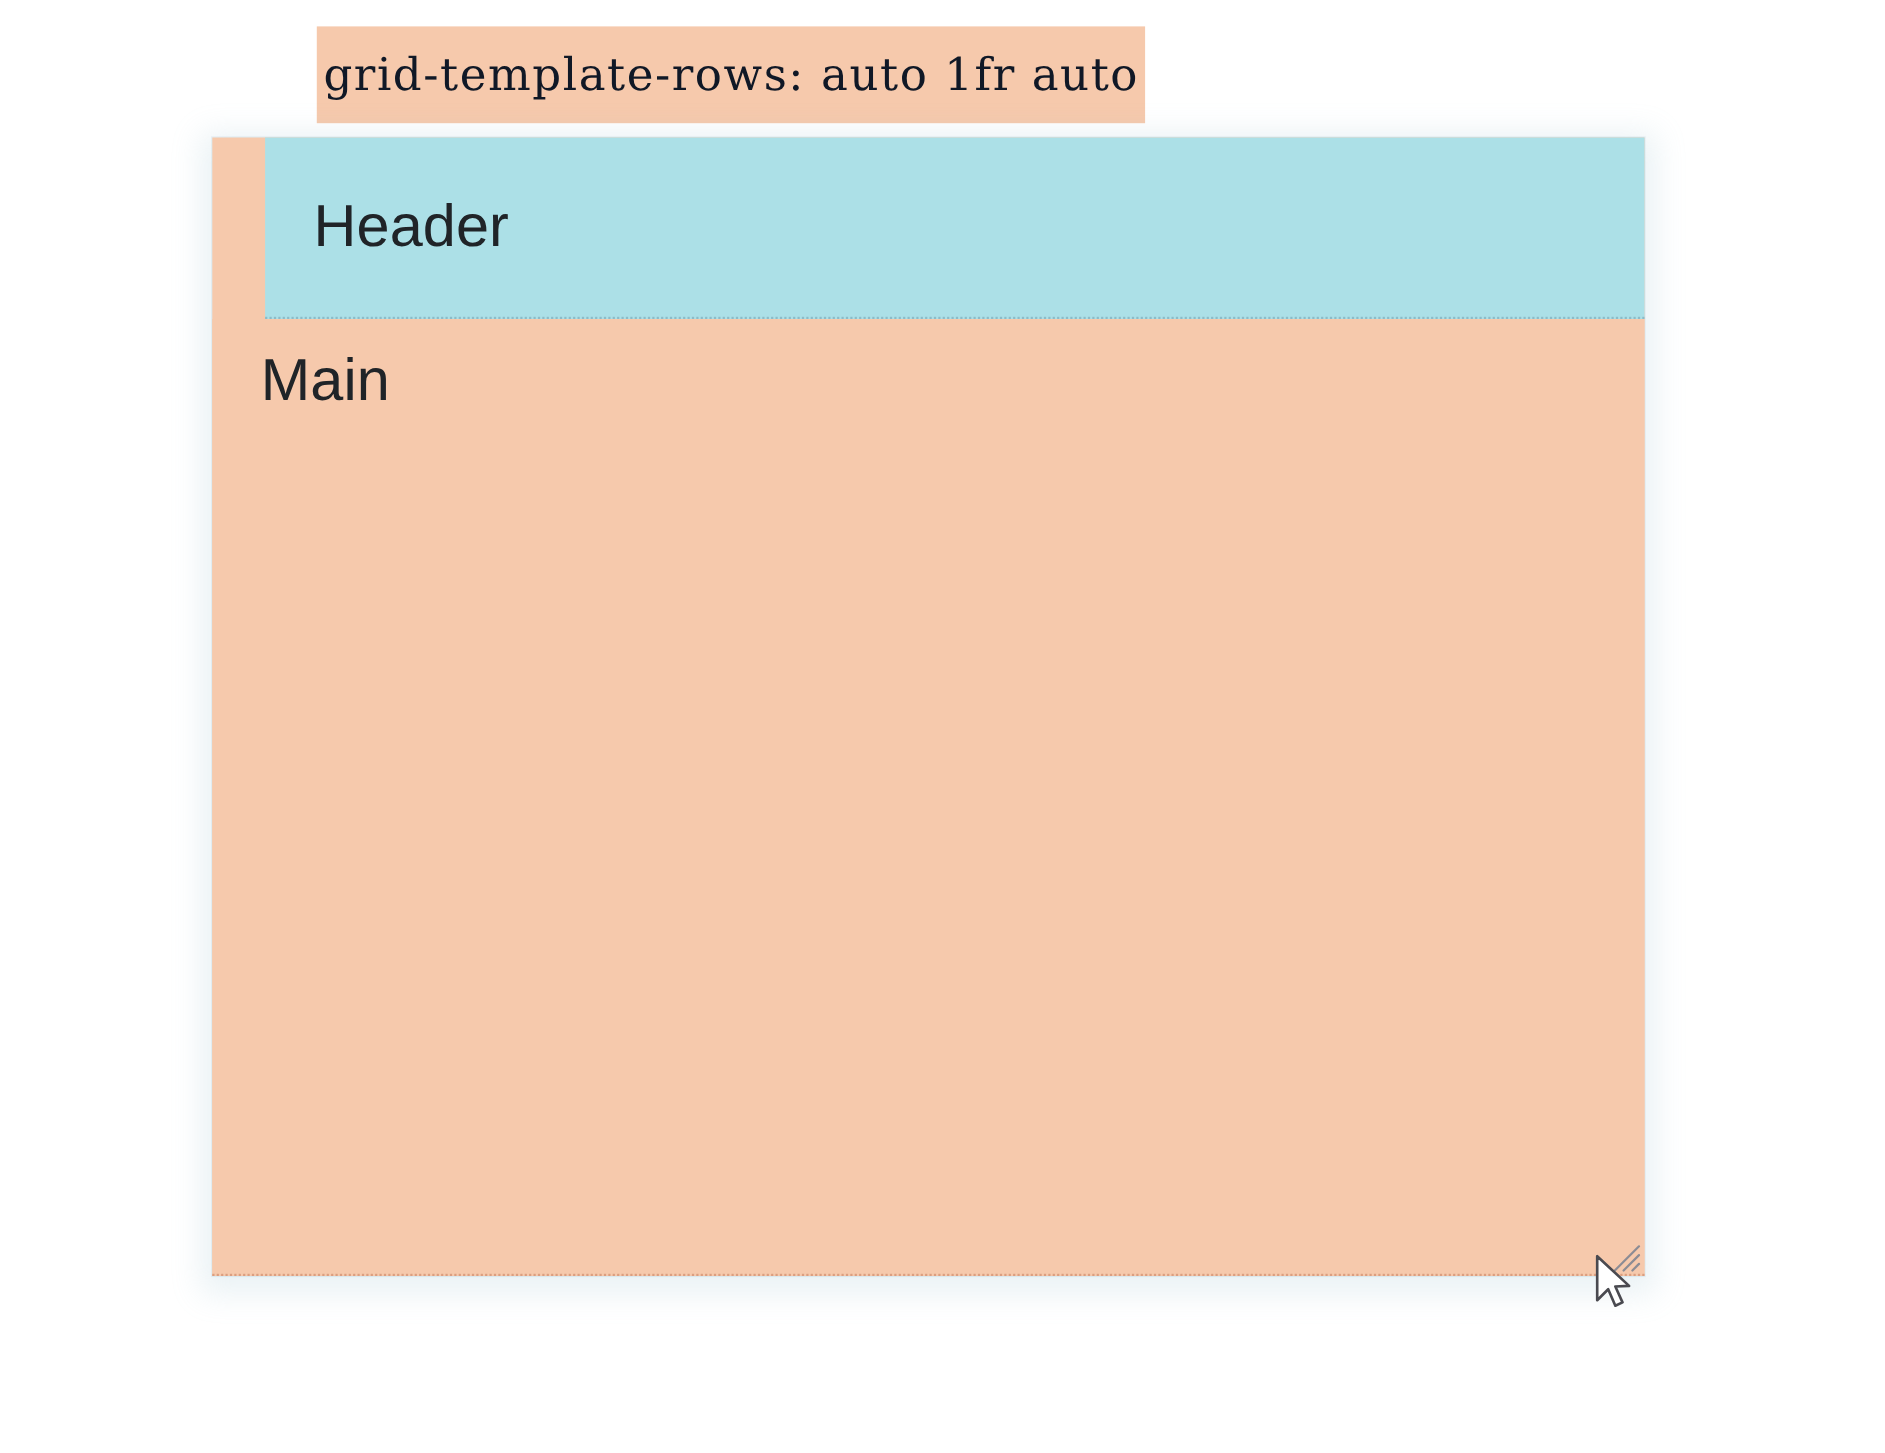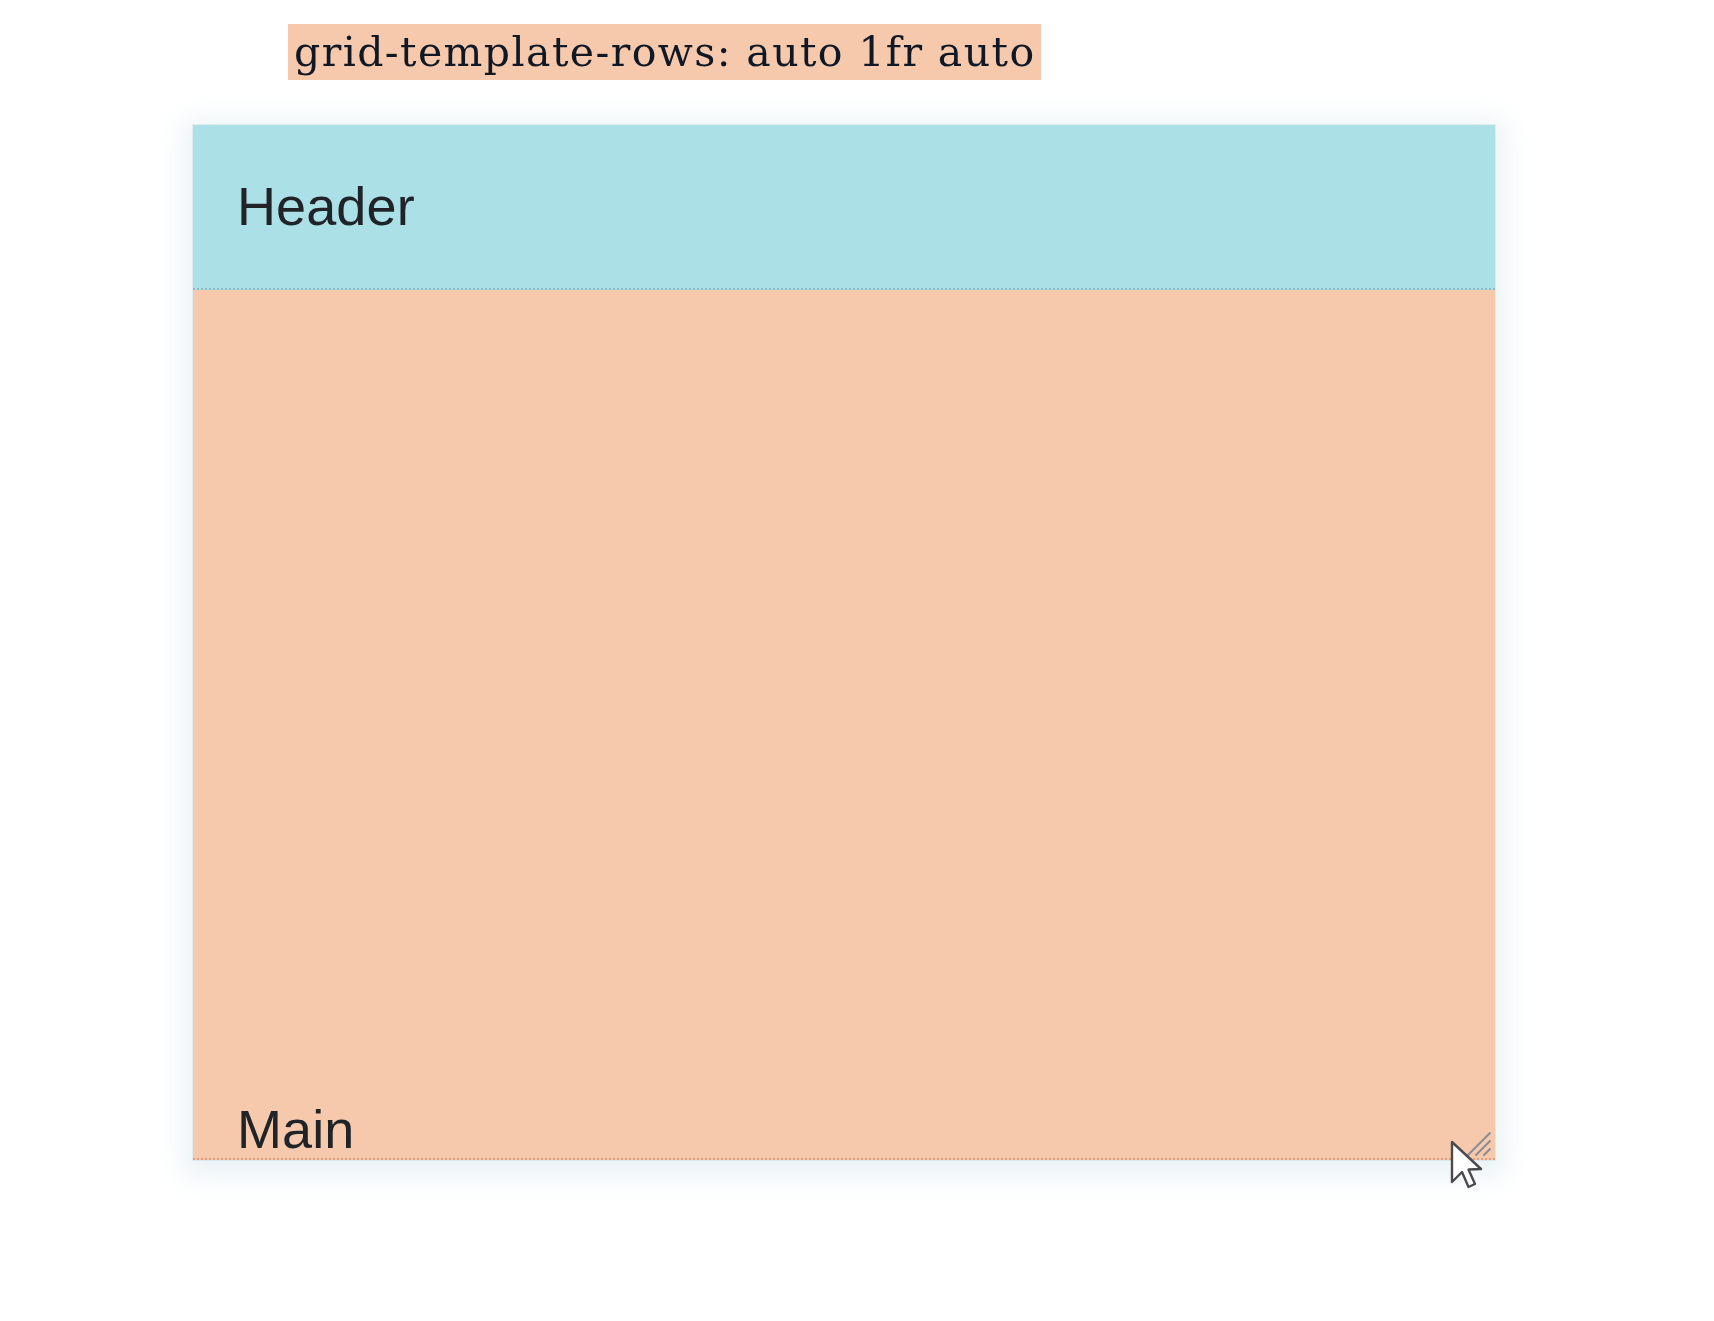--- a/index.html
+++ b/index.html
@@ -17,21 +17,21 @@
   }
 
   
   #code-caption {
     position: absolute;
     left: 288px;
     top: 24px;
     height: 56px;
     display: flex;
     align-items: center;
-    padding: 0 6px;
+    padding: 16px 6px;
     background: #f6c9ac;
     font-family: "DejaVu Serif", "Liberation Serif", serif;
     font-size: 41px;
     line-height: 1;
     letter-spacing: 1.4px;
     color: #101826;
     white-space: pre;
   }
 
   
@@ -54,25 +54,26 @@
     align-items: center;
     box-sizing: border-box;
     padding-left: 44px;
     overflow: hidden;
   }
 
   #row-header {
     background: #ace0e7;
     height: 165px;
     border-bottom: 2px dotted rgba(130,175,190,0.75);
+    margin-left: 48px;
   }
   #row-main {
     background: #f6c9ac;
-    align-items: flex-end;
-    padding-top: 16px;
+    align-items: flex-start;
+    padding-top: 28px;
     border-bottom: 2px dotted rgba(214,150,120,0.85);
   }
   #row-footer {
     background: #dfd2e4;
     height: 165px;
   }
 
   .row-label {
     font-family: "Liberation Sans", sans-serif;
     font-size: 54px;

